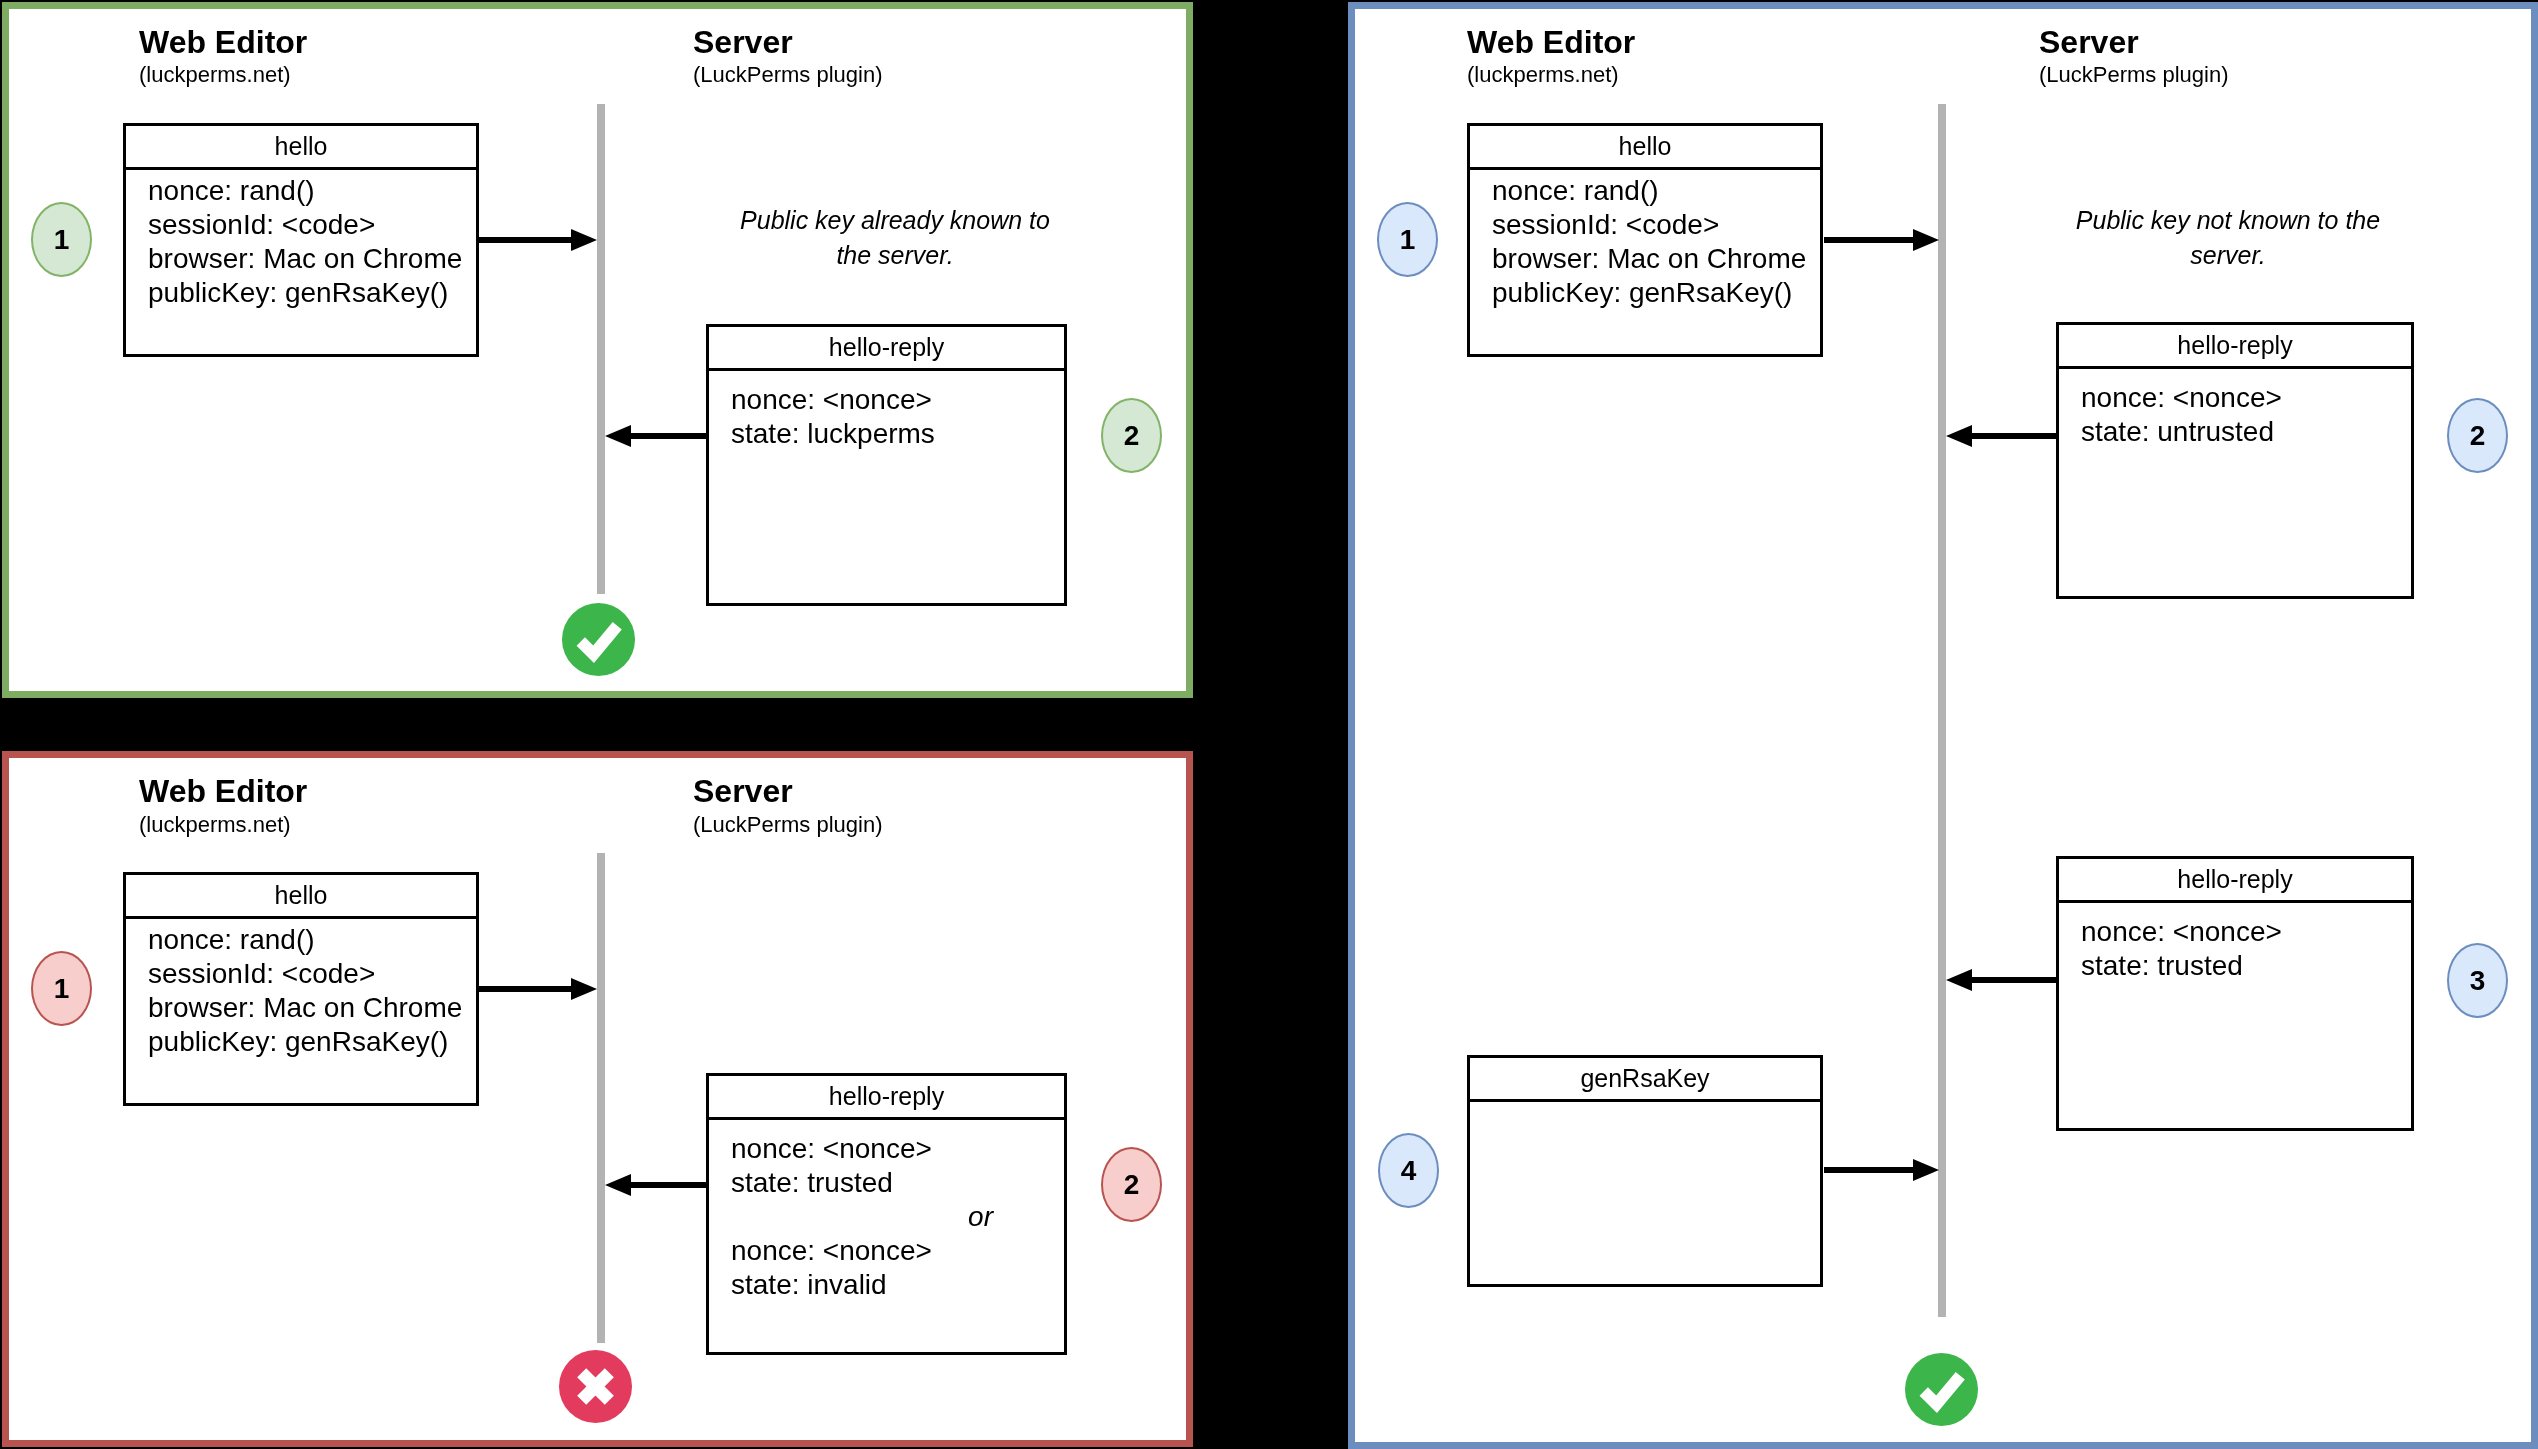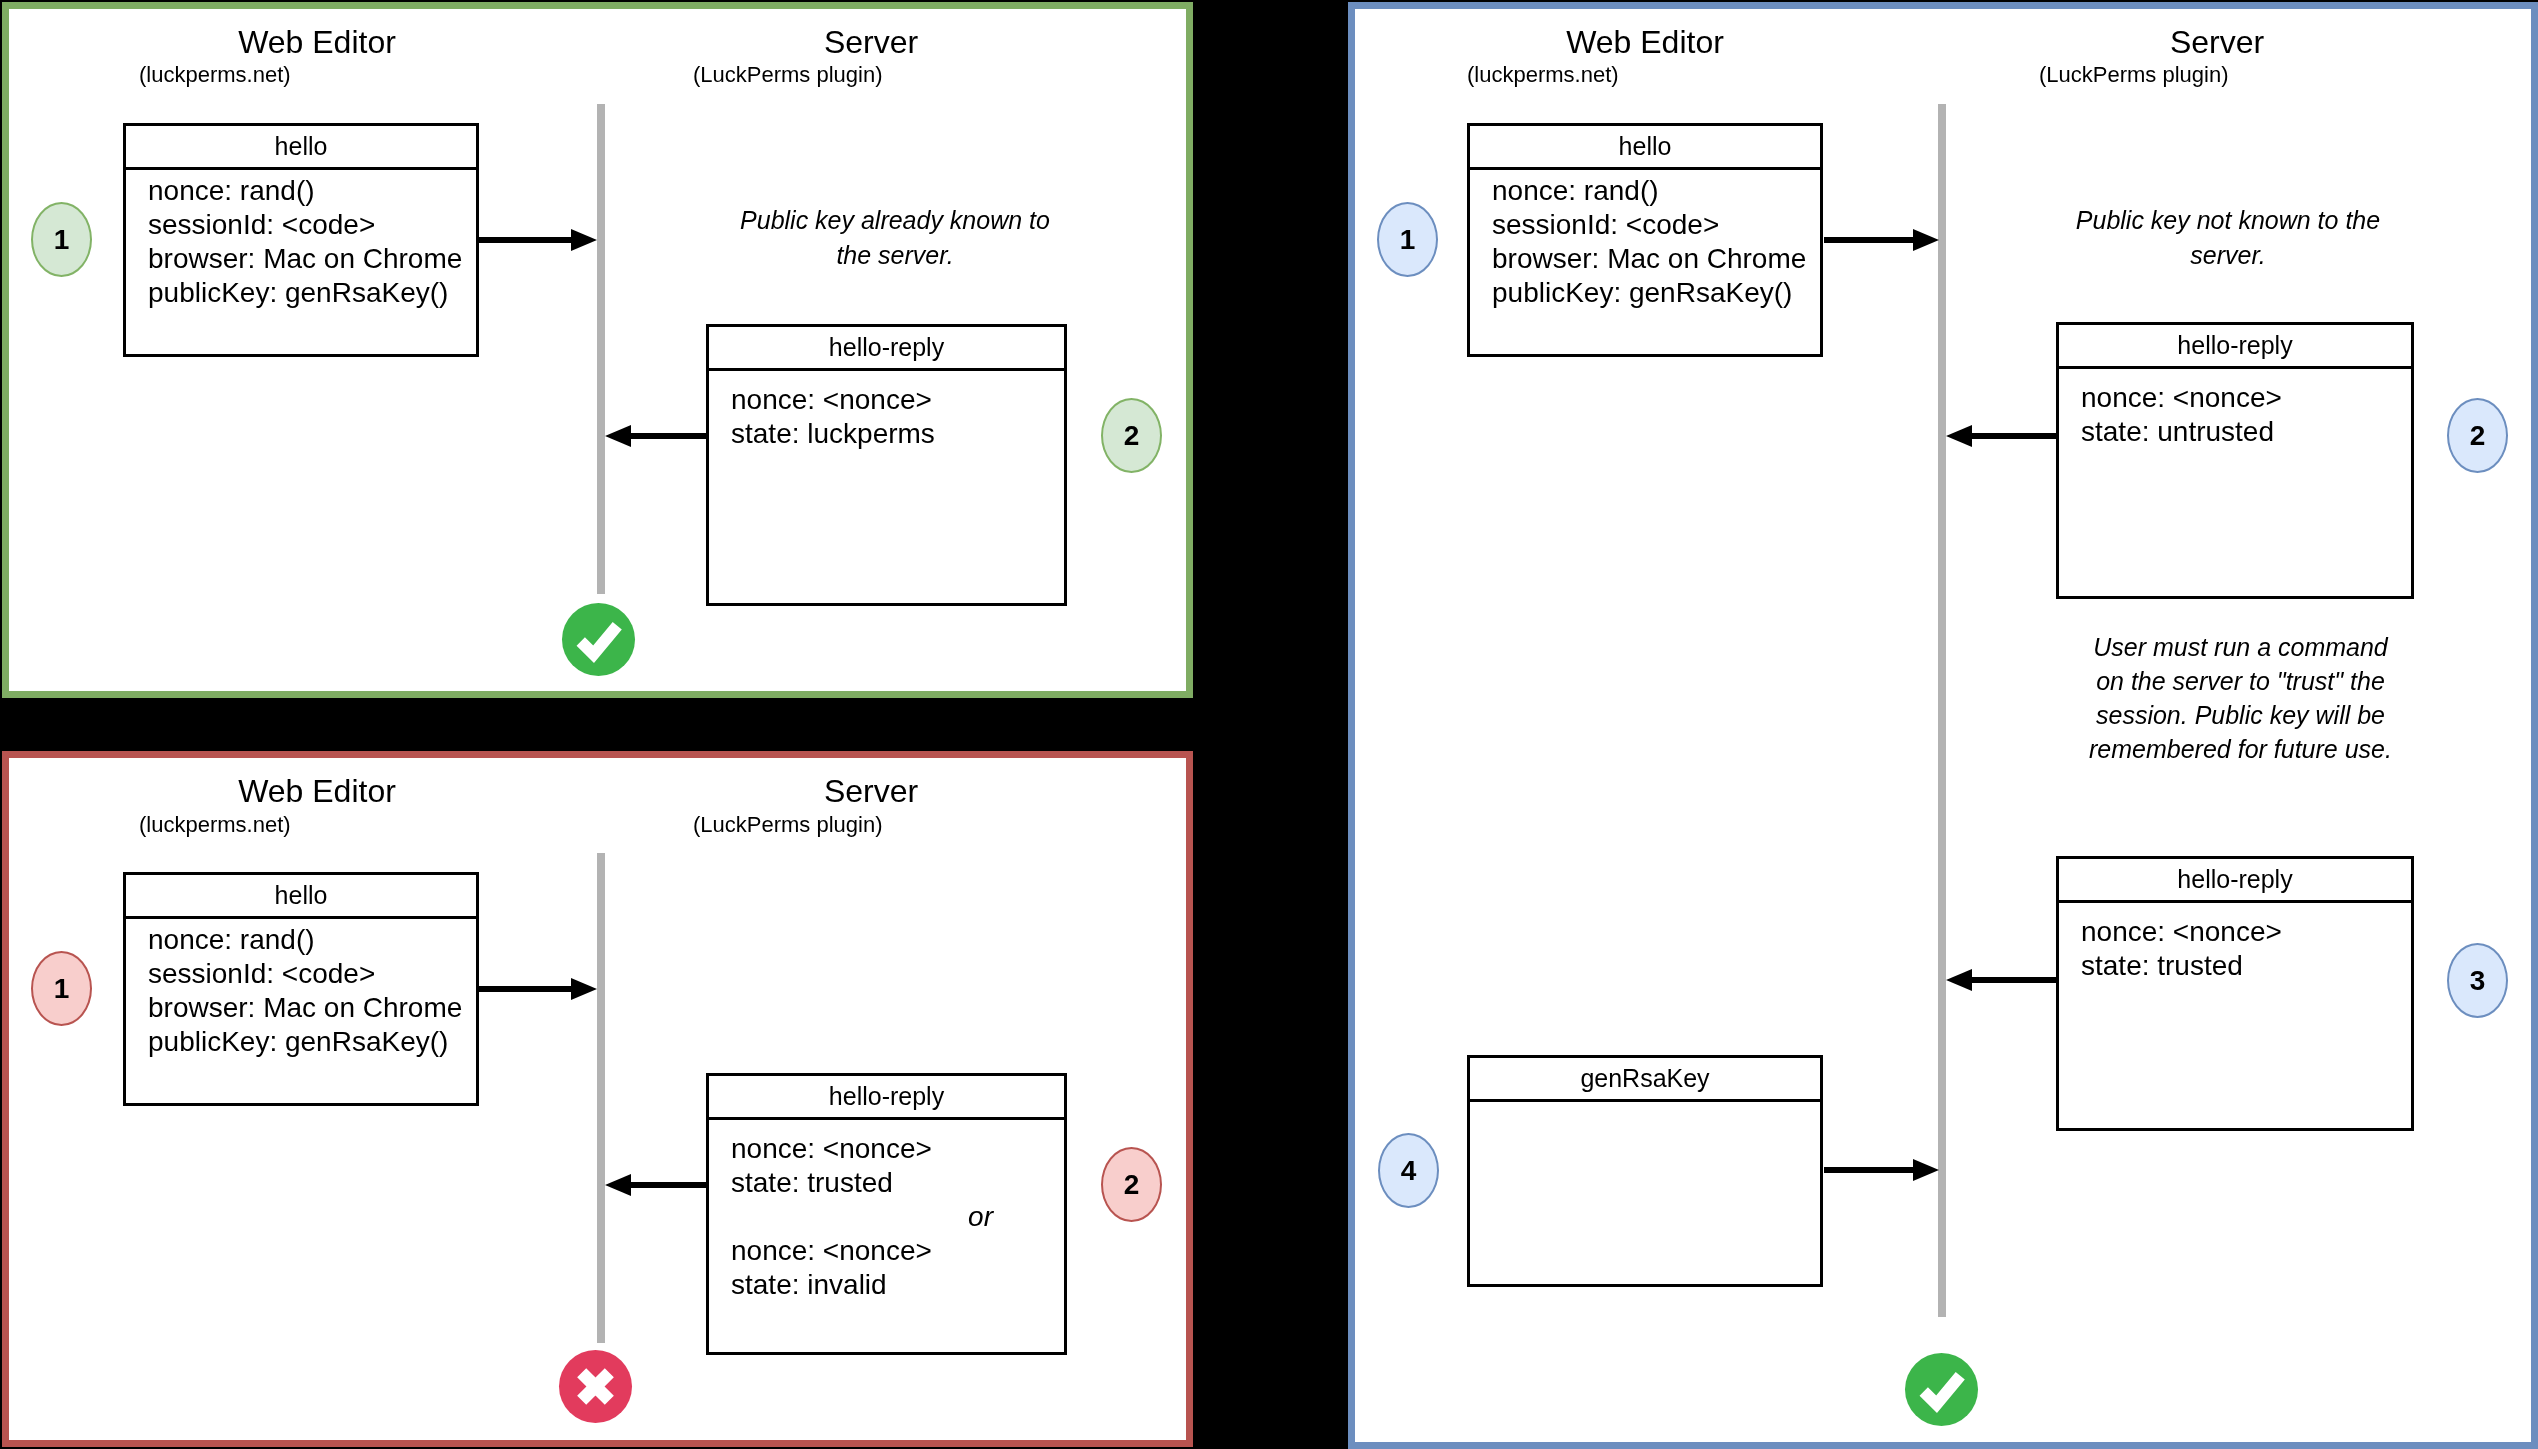--- a/index.html
+++ b/index.html
@@ -3,21 +3,21 @@
 <meta charset="utf-8">
 <style>
   html,body{margin:0;padding:0;background:#000;}
   #stage{position:relative;width:2538px;height:1449px;background:#000;
          font-family:"Liberation Sans",sans-serif;color:#000;overflow:hidden;}
   .panel{position:absolute;background:#fff;border-style:solid;border-width:7px;box-sizing:border-box;}
   .panel.green{border-color:#7FAC63;}
   .panel.red{border-color:#B85450;}
   .panel.blue{border-color:#6C8EBF;}
   .abs{position:absolute;}
-  .title{font-weight:normal;font-size:32px;text-align:center;width:356px;}
+  .title{font-weight:bold;font-size:32px;text-align:left;width:356px;}
   .subtitle{font-size:22px;text-align:left;width:356px;}
   .lifeline{position:absolute;width:8px;background:#B3B3B3;}
   .msgbox{position:absolute;border:3px solid #000;background:#fff;box-sizing:border-box;}
   .hd{height:41px;border-bottom:3px solid #000;display:flex;align-items:center;justify-content:center;font-size:25px;}
   .bd{font-size:28px;line-height:34px;padding-left:22px;padding-right:6px;}
   .bd-hello{padding-top:4px;}
   .bd-reply{padding-top:12px;}
   .or{font-style:italic;text-align:right;padding-right:65px;}
   .note{position:absolute;font-style:italic;font-size:25px;line-height:35px;text-align:center;}
   .badge{position:absolute;width:61px;height:75px;border-radius:50%;display:flex;align-items:center;
@@ -175,26 +175,20 @@
     </div>
   </div>
 
   <div>
     <div class="head-l" style="left:1946px;top:425px;"></div>
     <div class="shaft" style="left:1970px;top:433px;width:86px;"></div>
   </div>
 
   <div class="badge b" style="left:2447px;top:398px;">2</div>
 
-  <div class="note" style="left:2003px;top:630px;width:475px;line-height:34px;">
-    <div>User must run a command</div>
-    <div>on the server to "trust" the</div>
-    <div>session. Public key will be</div>
-    <div>remembered for future use.</div>
-  </div>
 
   <div class="msgbox" style="left:2056px;top:856px;width:358px;height:275px;">
     <div class="hd">hello-reply</div>
     <div class="bd bd-reply">
       <div>nonce: &lt;nonce&gt;</div>
       <div>state: trusted</div>
     </div>
   </div>
 
   <div>

